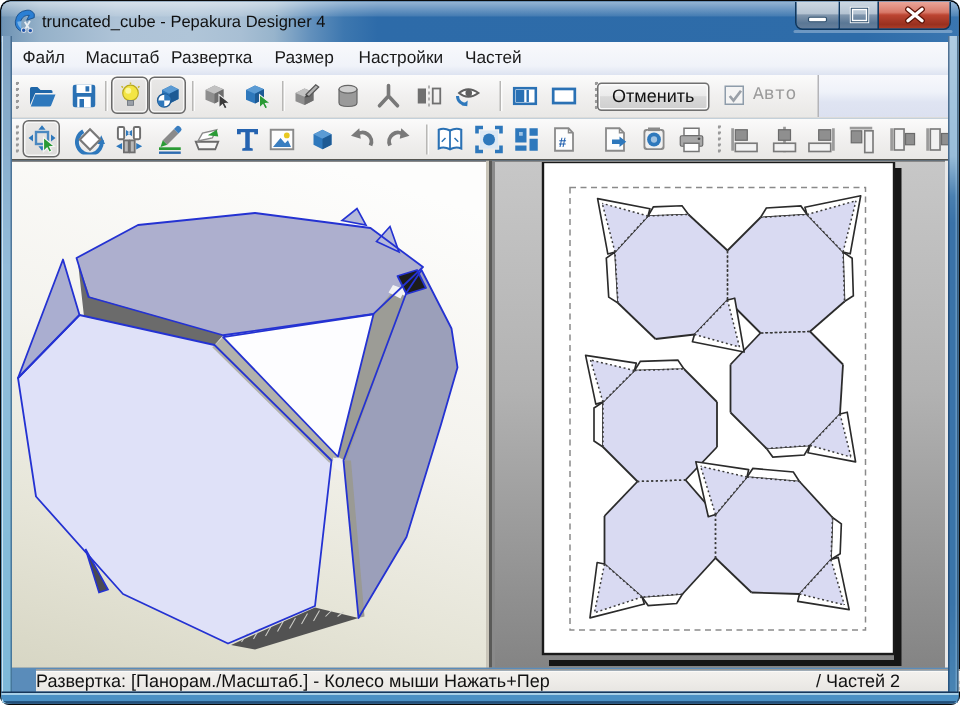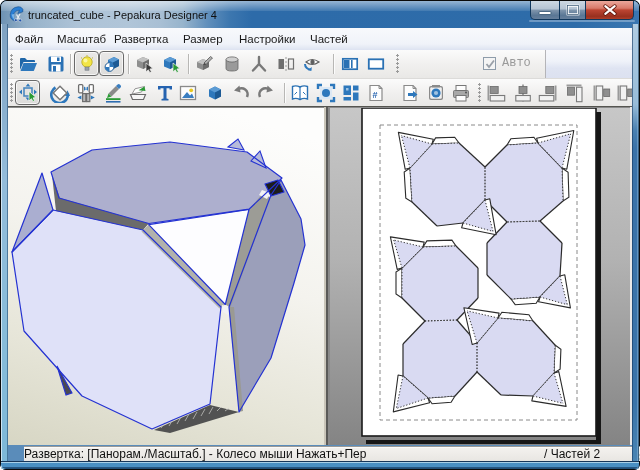--- a/index.html
+++ b/index.html
@@ -213,20 +213,21 @@
 <div class="tsep" style="left:325px"></div>
 <svg class="ico" style="left:332px" viewBox="0 0 20 20">
         <rect x="2.8" y="4.8" width="14.4" height="10.4" fill="#ffffff" stroke="#2a71b4" stroke-width="1.7"></rect>
         <rect x="4" y="6" width="5.5" height="8" fill="#2a71b4"></rect>
         <rect x="11" y="6" width="1.6" height="8" fill="#2a71b4"></rect>
       </svg>
 <svg class="ico" style="left:358px" viewBox="0 0 20 20">
         <rect x="2.8" y="5.3" width="14.4" height="9.4" fill="#ffffff" stroke="#2a71b4" stroke-width="1.8"></rect>
       </svg>
 <div class="grip" style="left:388px"></div>
+<div id="btn-cancel">Отменить</div>
 <div id="chk-auto">
         <svg width="13" height="13">
           <path d="M2.5 6 L5 9 L10 2.5" stroke="#9aa0a8" stroke-width="1.8" fill="none"></path>
         </svg>
       </div>
 <span id="lbl-auto">Авто</span>
 
 <div style="position:absolute;left:537px;top:0;width:87px;height:28px;background:linear-gradient(180deg,#f7f8fc 0%,#eff2f9 40%,#dfe4f2 65%,#dce1f0 100%);border-left:1px solid #b4b4b8;"></div>
 
  </div>

